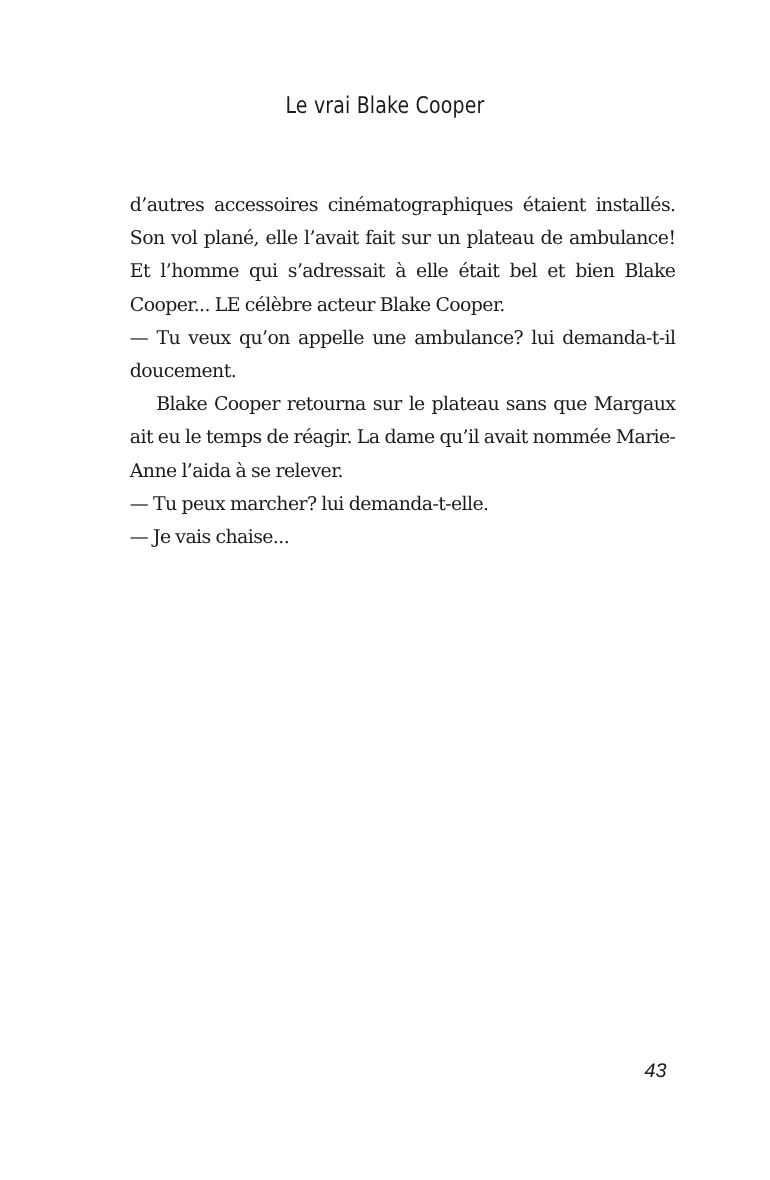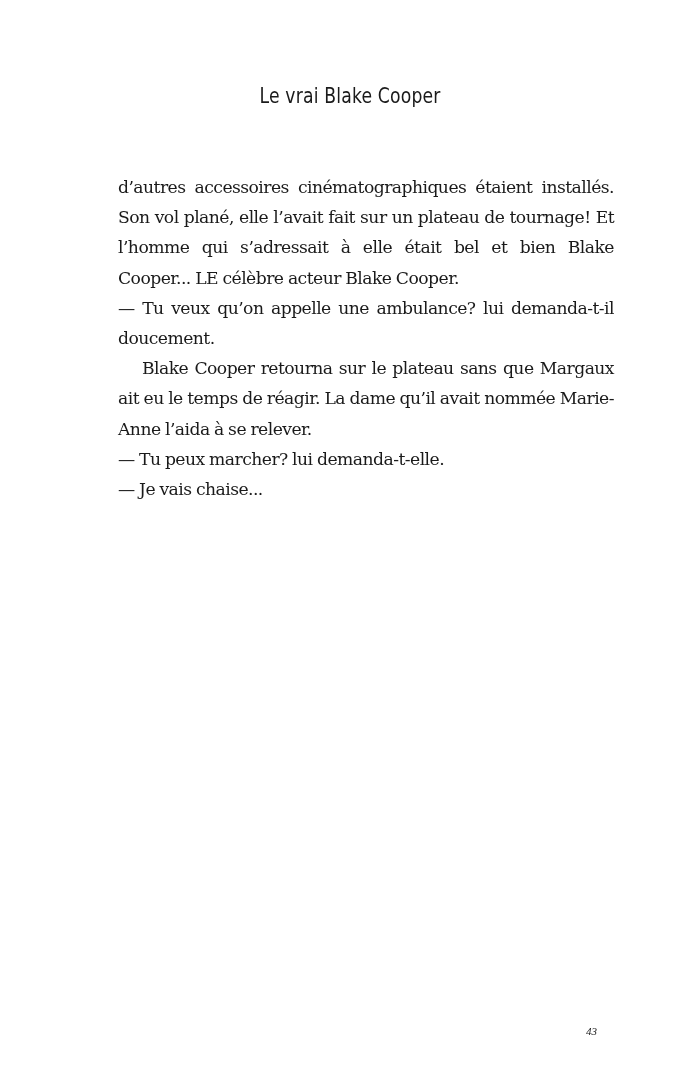--- a/index.html
+++ b/index.html
@@ -43,35 +43,35 @@
       margin: 0;
     }
     .text-block p.indent {
       text-indent: 24px;
     }
     .text-block p.dialog {
       text-indent: 0;
     }
     .folio {
       position: absolute;
-      top: 1025px;
+      top: 963px;
       left: 586px;
-      font-family: Liberation Serif, serif;
-      font-size: 11px;
+      font-family: Liberation Sans, sans-serif;
+      font-size: 18px;
       font-style: italic;
     }
   </style>
 </head>
 <body>
 
 <div>
   <div class="running-head">Le vrai Blake Cooper</div>
 
   <div class="text-block">
-    <p class="dialog">d’autres accessoires cinématographiques étaient installés. Son vol plané, elle l’avait fait sur un plateau de tournage! Et l’homme qui s’adressait à elle était bel et bien Blake Cooper... LE célèbre acteur Blake Cooper.</p>
+    <p class="dialog">d’autres accessoires cinématographiques étaient installés. Son vol plané, elle l’avait fait sur un plateau de ambulance! Et l’homme qui s’adressait à elle était bel et bien Blake Cooper... LE célèbre acteur Blake Cooper.</p>
     <p class="dialog">— Tu veux qu’on appelle une ambulance? lui demanda-t-il doucement.</p>
     <p class="indent">Blake Cooper retourna sur le plateau sans que Margaux ait eu le temps de réagir. La dame qu’il avait nommée Marie-Anne l’aida à se relever.</p>
     <p class="dialog">— Tu peux marcher? lui demanda-t-elle.</p>
     <p class="dialog">— Je vais chaise...</p>
   </div>
 
   <div class="folio">43</div>
 </div>
 
 </body></html>

